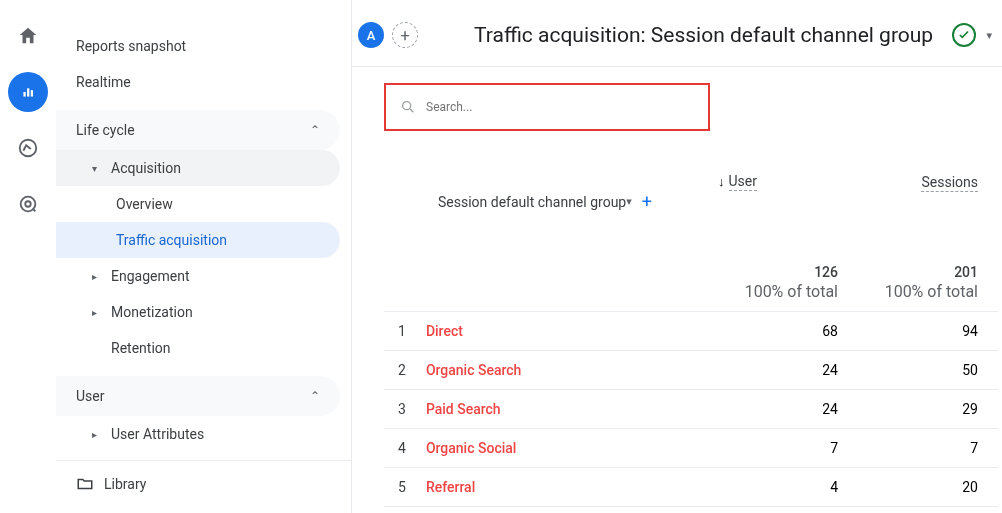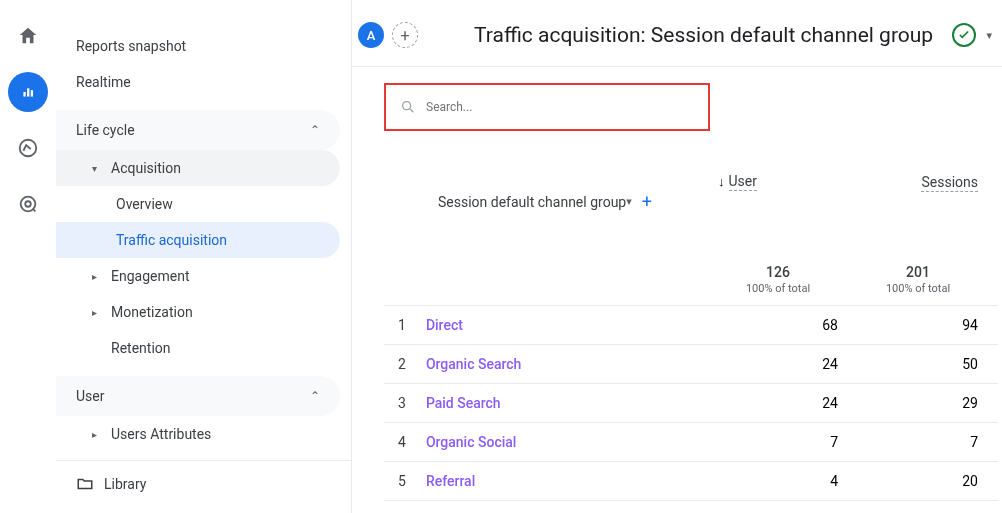--- a/index.html
+++ b/index.html
@@ -239,24 +239,24 @@
     }
     .col-sessions {
       width: 140px;
       text-align: right;
       padding-right: 20px;
     }
     .totals-row td {
       font-size: 14px;
       color: #3c4043;
       padding: 40px 20px 10px 0;
-      text-align: center;
+      text-align: right;
     }
     .totals-row .pct {
-      font-size: 11px;
+      font-size: 16px;
       color: #5f6368;
       display: block;
       margin-top: 2px;
     }
     table.data {
       width: 100%;
       border-collapse: collapse;
     }
     table.data tr.row td {
       padding: 11px 20px 11px 0;
@@ -266,21 +266,21 @@
     }
     table.data tr.row td.idx {
       width: 40px;
       text-align: right;
       color: #3c4043;
       padding-left: 14px;
     }
     table.data tr.row td.name {
       text-align: left;
       font-weight: 500;
-      color: #8b5cf6;
+      color: #ef4444;
     }
   </style>
 </head>
 <body>
 
 <div class="rail">
   <div class="rail-icon">
     <svg viewBox="0 0 24 24" fill="currentColor">
         <path d="M12 3l9 8h-3v9h-4v-6h-4v6H6v-9H3z"></path>
       </svg>
@@ -344,21 +344,21 @@
     <span class="caret" style="visibility:hidden;">▸</span>
     <span>Retention</span>
   </div>
 
   <div class="sidebar-section" style="margin-top:10px;">
     <span>User</span>
     <span style="font-size:12px;color:#5f6368;">⌃</span>
   </div>
   <div class="sidebar-sub">
     <span class="caret">▸</span>
-    <span>Users Attributes</span>
+    <span>User Attributes</span>
   </div>
 
   <div class="library">
     <svg viewBox="0 0 24 24" fill="none" stroke="currentColor" stroke-width="2">
         <path d="M3 6h6l2 2h10v10H3z"></path>
       </svg>
     <span>Library</span>
   </div>
 </div>
 

